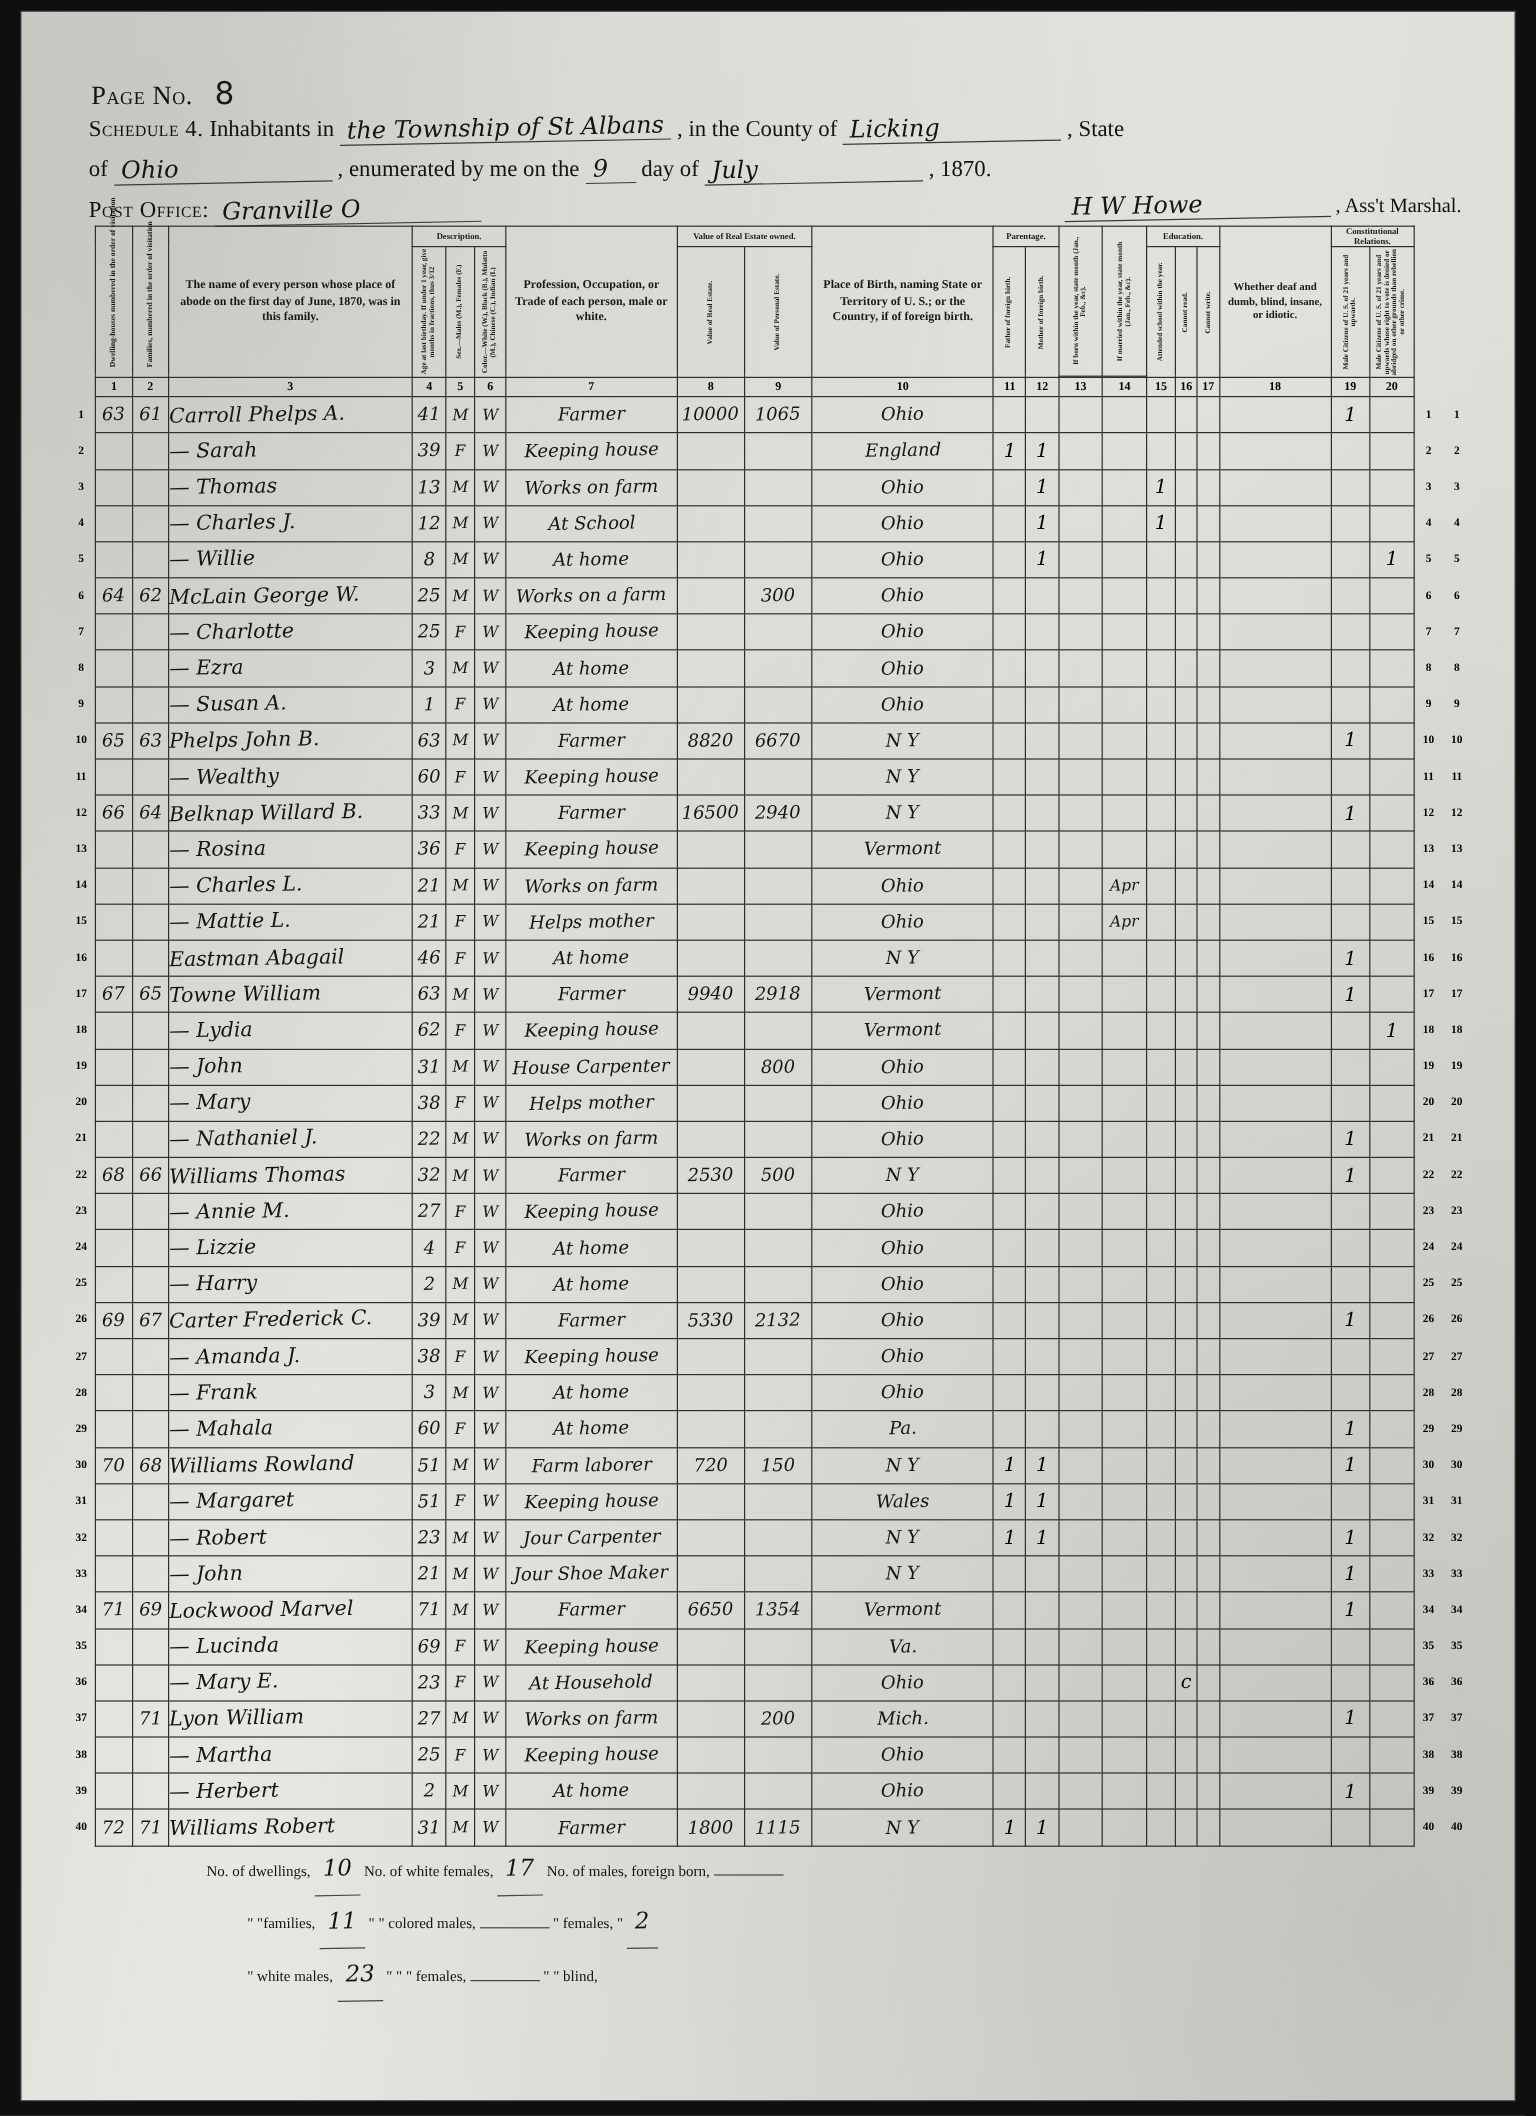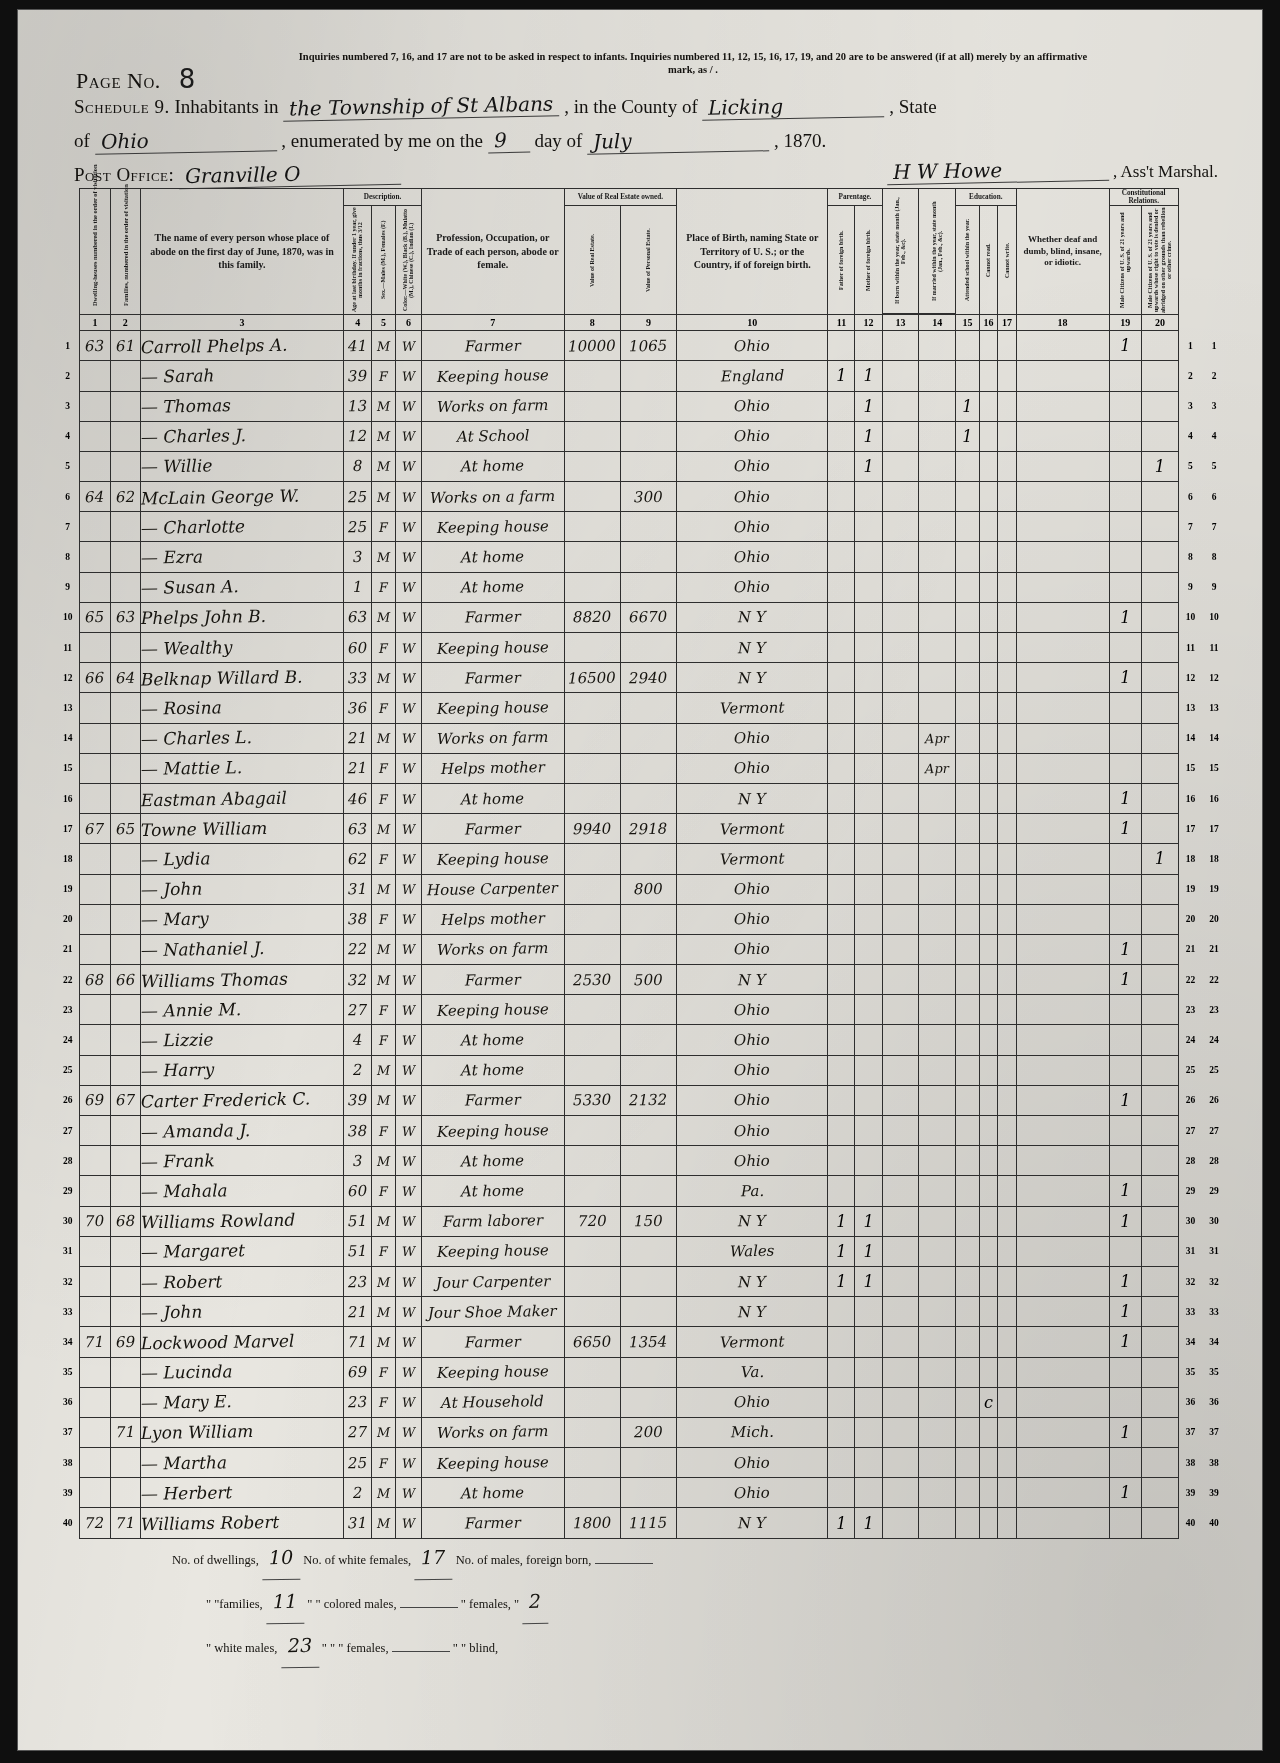--- a/index.html
+++ b/index.html
@@ -66,24 +66,23 @@
 
 <div class="page">
  <div class="sheet">
   <div class="inner">
 
     <div class="hdr">
       <div class="pageno">
         <span class="sc">Page No.</span>
         <span class="pagenum hs">8</span>
       </div>
-      <div class="note">Inquiries numbered 7, 16, and 17 are not to be asked in respect to infants.  Inquiries numbered 11, 12, 15, 16, 17, 19, and 20 are to be answered (if at all) merely by an affirmative mark, as / .</div>
 
       <div class="l1">
-        <span class="sc">Schedule 9.</span>
+        <span class="sc">Schedule 4.</span>
         <span>Inhabitants in</span>
         <span class="ms xwide">the Township of St Albans</span>
         <span>, in the County of</span>
         <span class="ms wide">Licking</span>
         <span>, State</span>
       </div>
 
       <div class="l2">
         <span>of</span>
         <span class="ms wide">Ohio</span>
@@ -136,21 +135,21 @@
             <tr>
         <td rowspan="2" style="border:none"></td>
         <td rowspan="3" class="hcell">
                 <span class="vert">Dwelling-houses numbered in the order of visitation</span>
               </td>
         <td rowspan="3" class="hcell">
                 <span class="vert">Families, numbered in the order of visitation</span>
               </td>
         <td rowspan="3" class="hcell" style="font-size:10px;line-height:1.35;padding:6px 6px;">The name of every person whose place of abode on the first day of June, 1870, was in this family.</td>
         <td colspan="3" class="hcell" style="height:16px">Description.</td>
-        <td rowspan="3" class="hcell" style="font-size:10px;line-height:1.35;padding:6px 4px;">Profession, Occupation, or Trade of each person, abode or female.</td>
+        <td rowspan="3" class="hcell" style="font-size:10px;line-height:1.35;padding:6px 4px;">Profession, Occupation, or Trade of each person, male or white.</td>
         <td colspan="2" class="hcell" style="height:16px">Value of Real Estate owned.</td>
         <td rowspan="3" class="hcell" style="font-size:10px;line-height:1.35;padding:6px 4px;">Place of Birth, naming State or Territory of U. S.; or the Country, if of foreign birth.</td>
         <td colspan="2" class="hcell" style="height:16px">Parentage.</td>
         <td rowspan="2" class="hcell">
                 <span class="vert2">If born within the year, state month (Jan., Feb., &amp;c).</span>
               </td>
         <td rowspan="2" class="hcell">
                 <span class="vert2">If married within the year, state month (Jan., Feb., &amp;c).</span>
               </td>
         <td colspan="3" class="hcell" style="height:16px">Education.</td>

